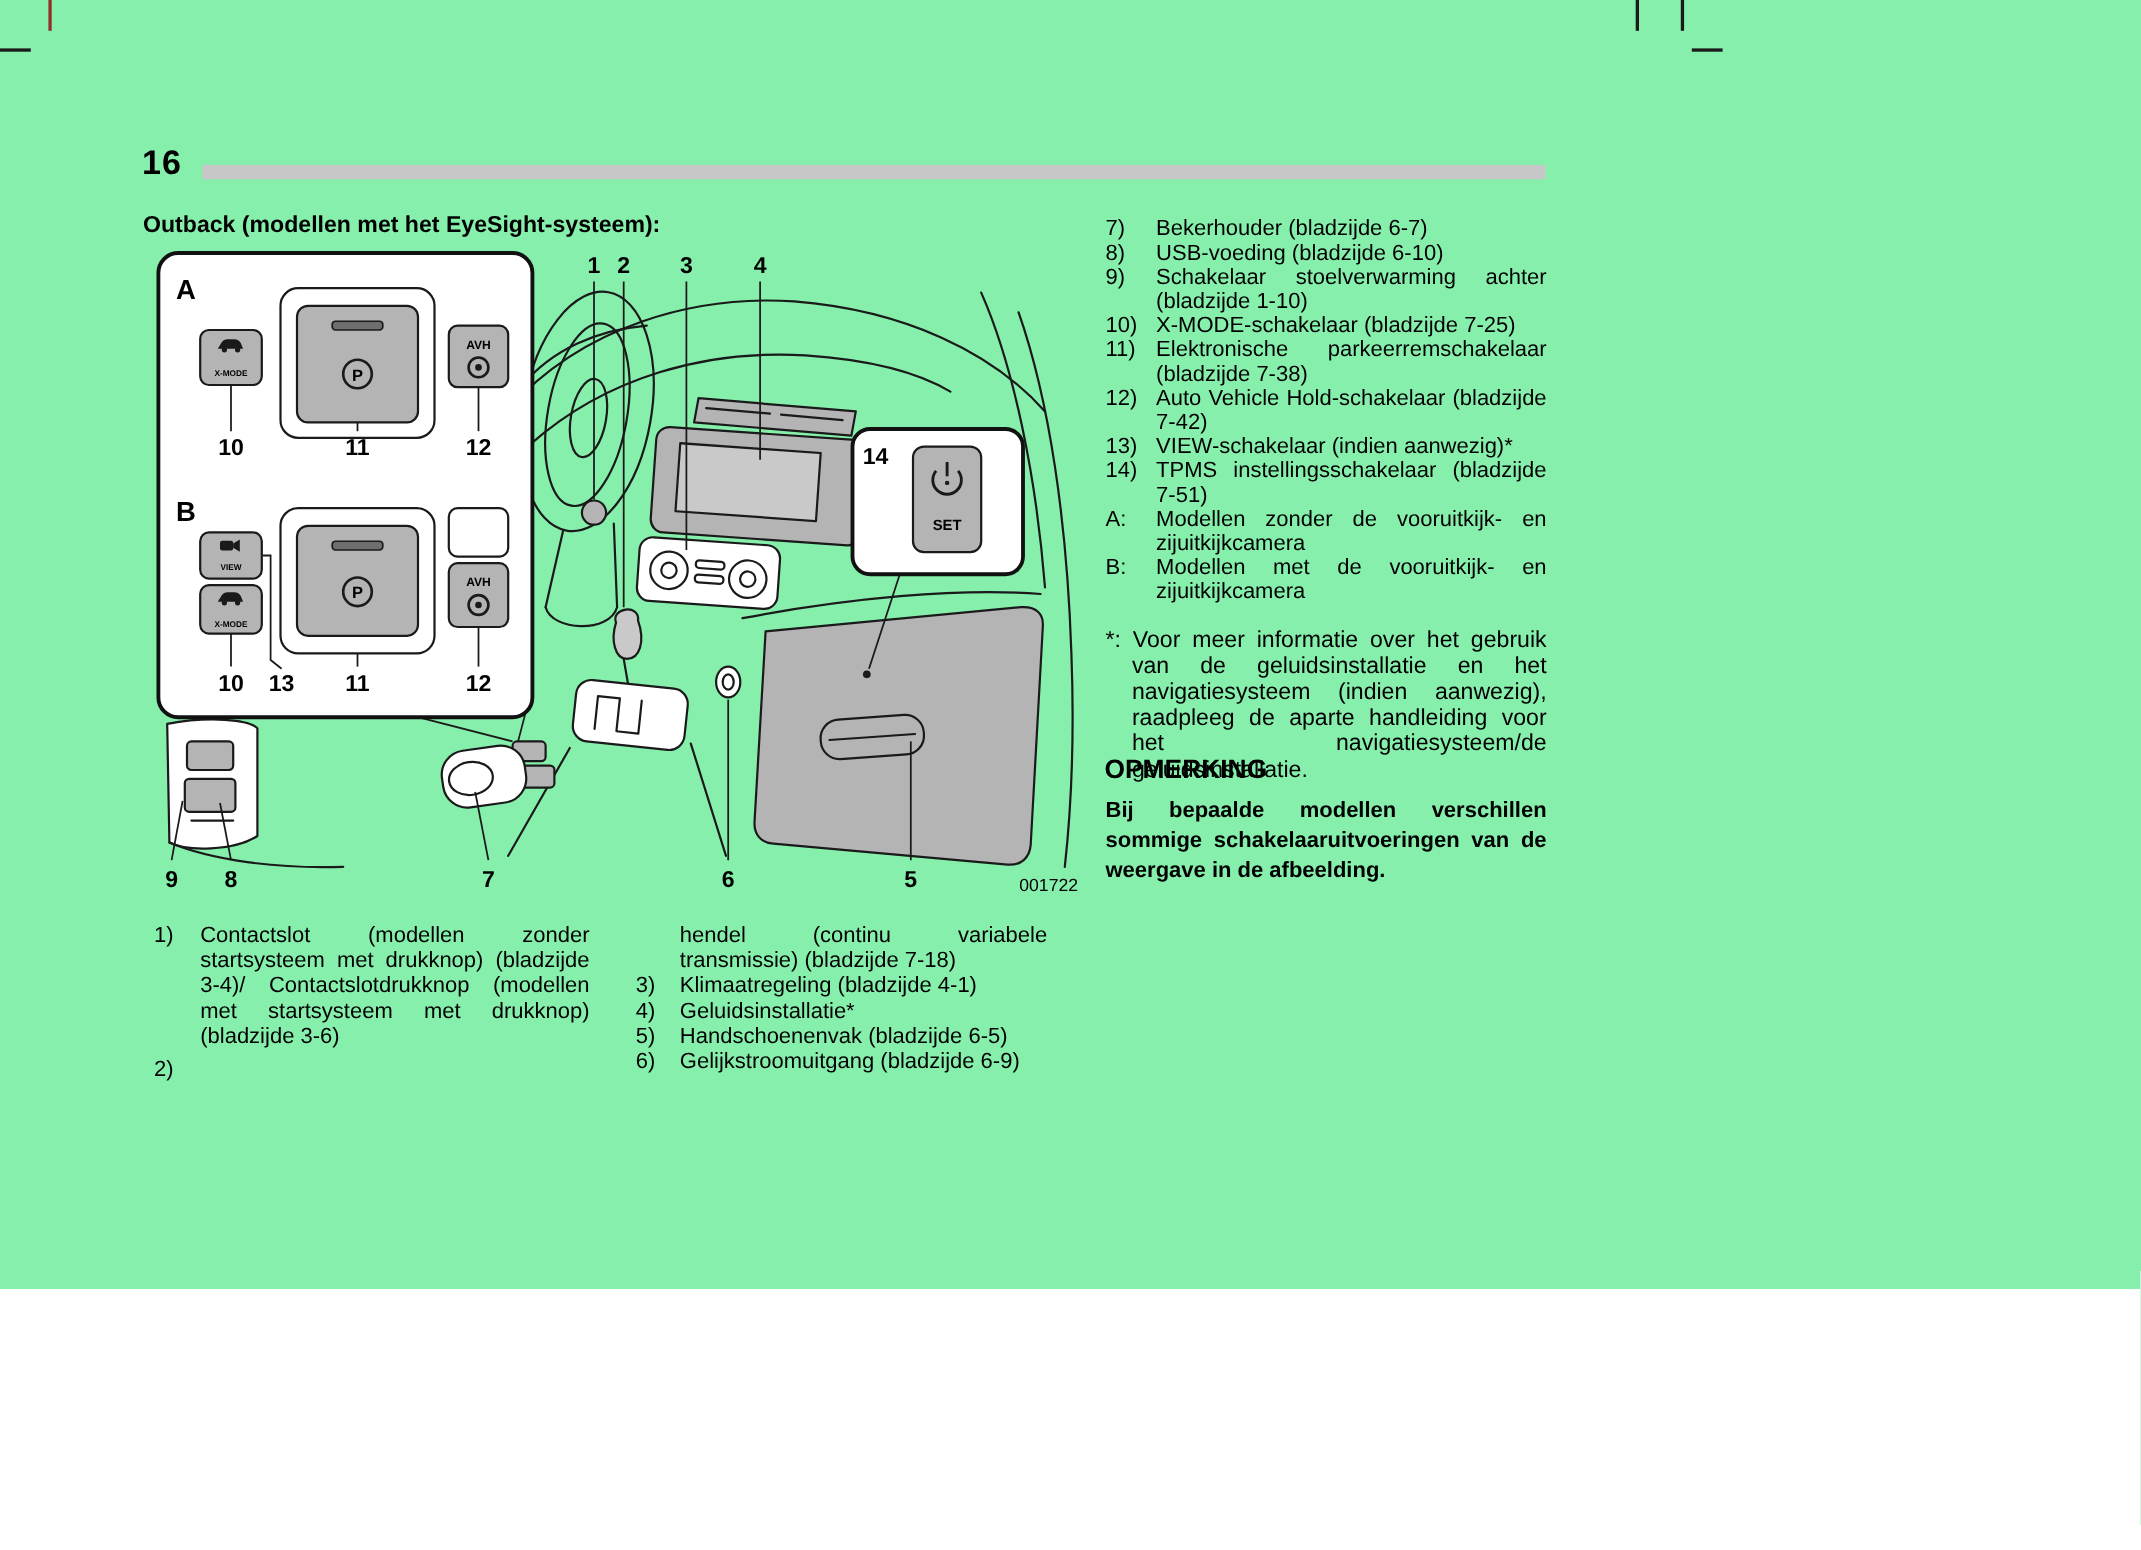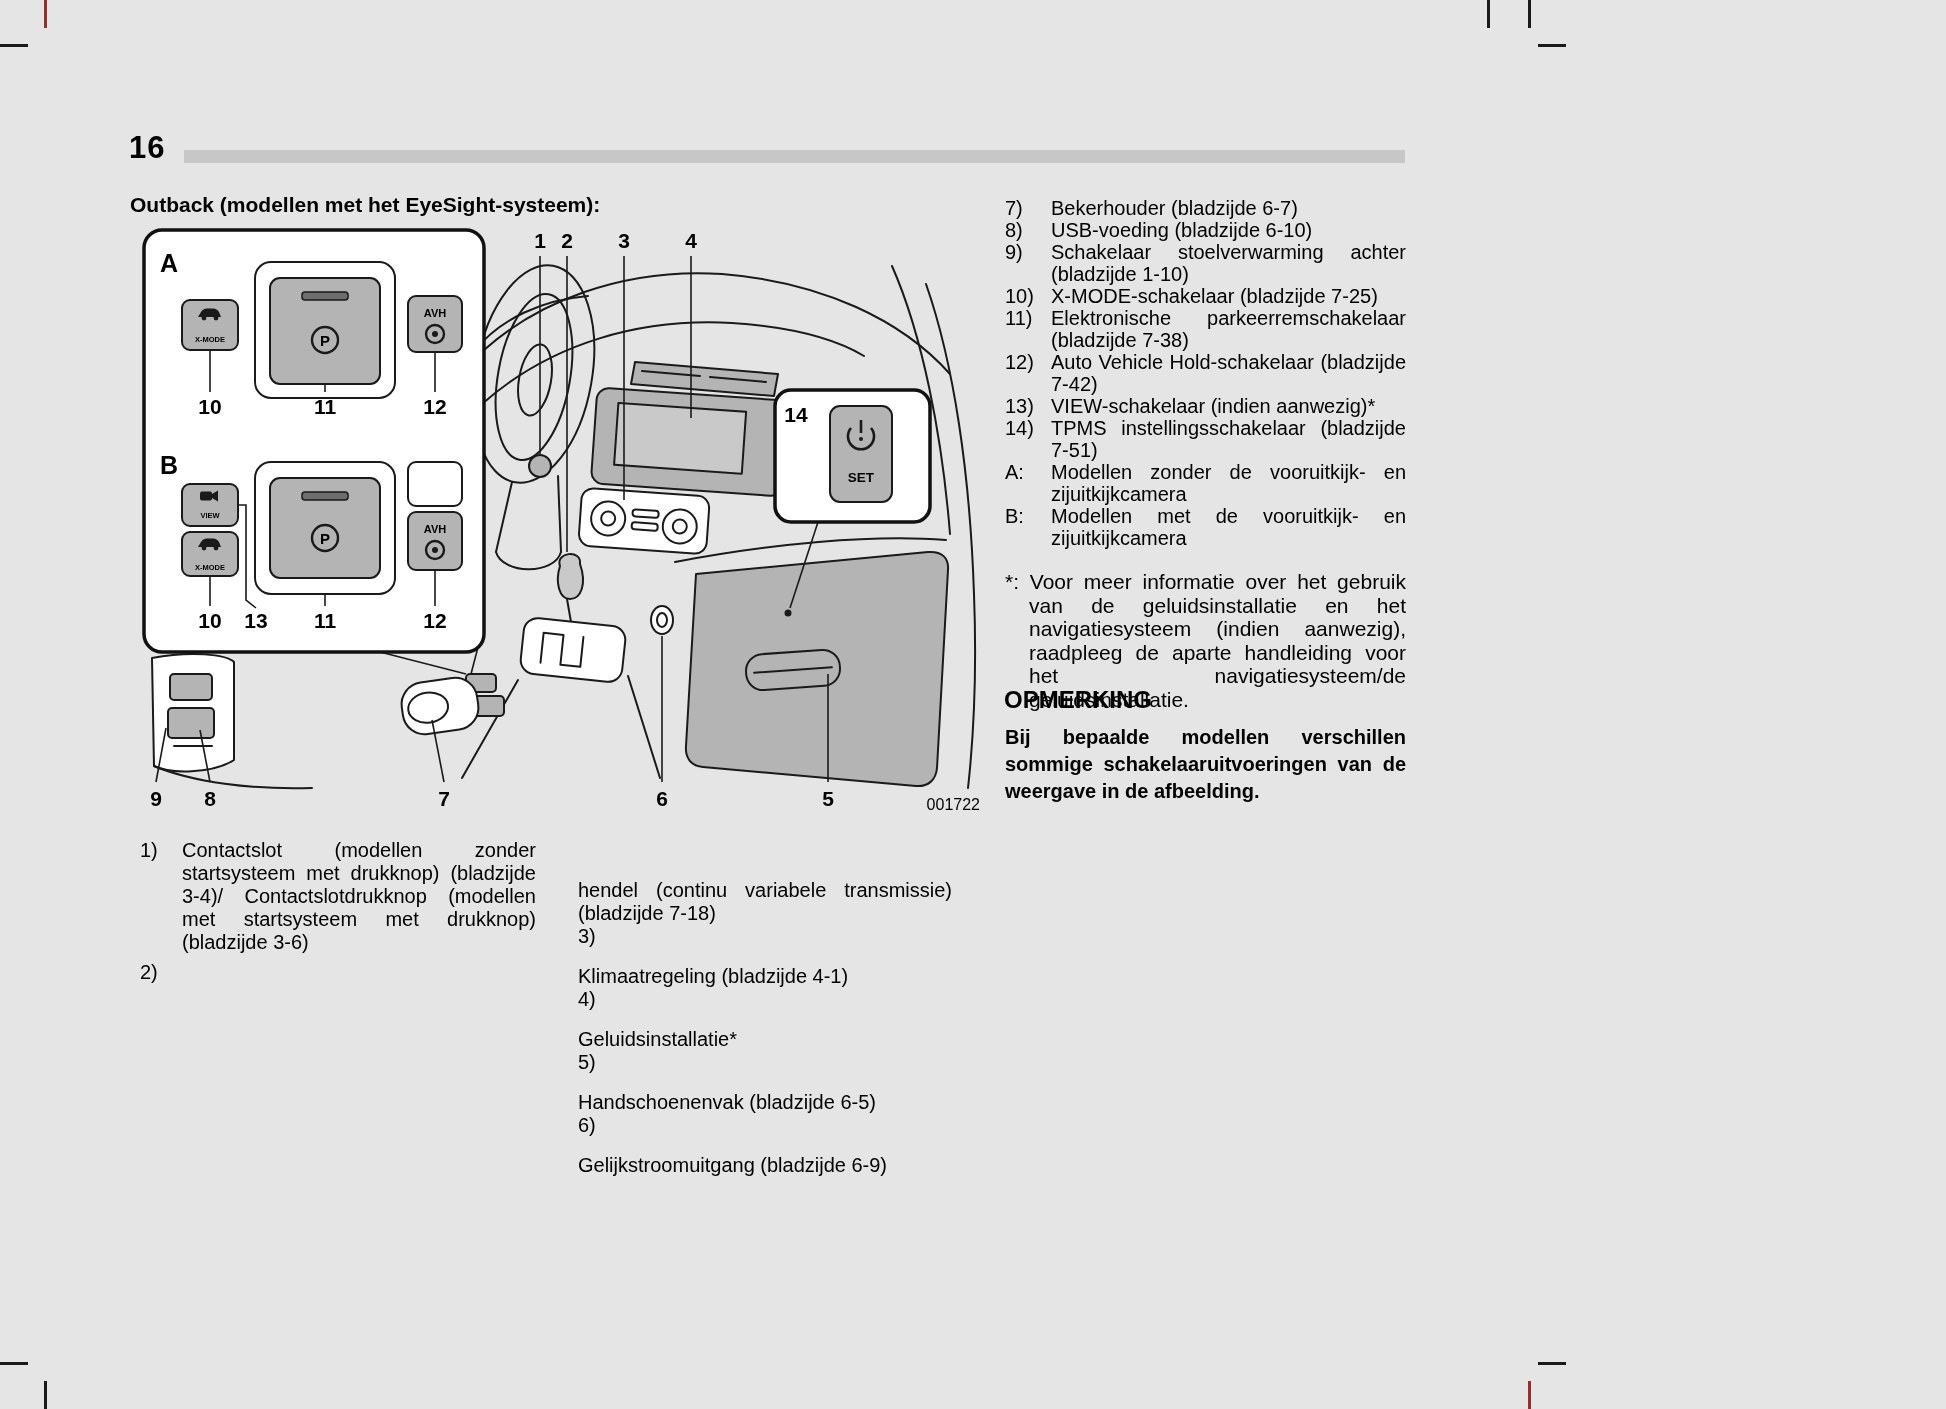--- a/index.html
+++ b/index.html
@@ -1,18 +1,18 @@
 <!DOCTYPE html>
 <html><head>
 <meta charset="utf-8">
 <style>
   * { margin:0; padding:0; box-sizing:border-box; }
   html,body { background:#ffffff; }
   body { font-family:"Liberation Sans", sans-serif; color:#000; }
-  .page { position:relative; width:1946px; height:1409px; background:#e5e5e5; overflow:hidden; }
+  .page { position:relative; width:1946px; height:1172px; background:#86efac; overflow:hidden; }
 
   
   .crop { position:absolute; background:#1a1a1a; }
   .crop.red { background:#93302b; }
 
   .pagenum { position:absolute; left:129px; top:130px; font-size:31px; font-weight:bold; letter-spacing:1px; }
   .bar { position:absolute; left:184px; top:150px; width:1221px; height:13px; background:#c7c7c7; }
   .fig-title { position:absolute; left:130px; top:193px; font-size:21px; font-weight:bold;text-align:right; }
 
   .figure { position:absolute; left:130px; top:222px; width:856px; height:600px; }
@@ -30,21 +30,21 @@
   .big  { font-size:25px; font-weight:bold; }
   .tiny { font-size:7.5px; font-weight:bold; text-anchor:middle; }
   .avh  { font-size:11px; font-weight:bold; text-anchor:middle; }
   .pt   { font-size:15px; font-weight:bold; text-anchor:middle; }
   .set  { font-size:13.5px; font-weight:bold; text-anchor:middle; }
   .code { font-size:16px; text-anchor:end; }
 
   
   .legend-col { position:absolute; font-size:20px; line-height:23px; }
   .legend-col .item { display:flex; margin-bottom:7px; }
-  .legend-col.c2 .item { margin-bottom:0;flex-direction:column; }
+  .legend-col.c2 .item { margin-bottom:0; }
   .legend-col .n { flex:0 0 42px; }
   .legend-col.c2 .n { flex:0 0 40px; }
   .legend-col .t { flex:1; text-align:justify; }
 
   .right-list { position:absolute; left:1005px; top:197px; width:401px; font-size:20px; line-height:22px; }
   .right-list .item { display:flex; }
   .right-list .n { flex:0 0 46px; }
   .right-list .t { flex:1; text-align:justify; }
 
   .footnote { position:absolute; left:1005px; top:558px; width:401px; font-size:21px; line-height:23.5px;

